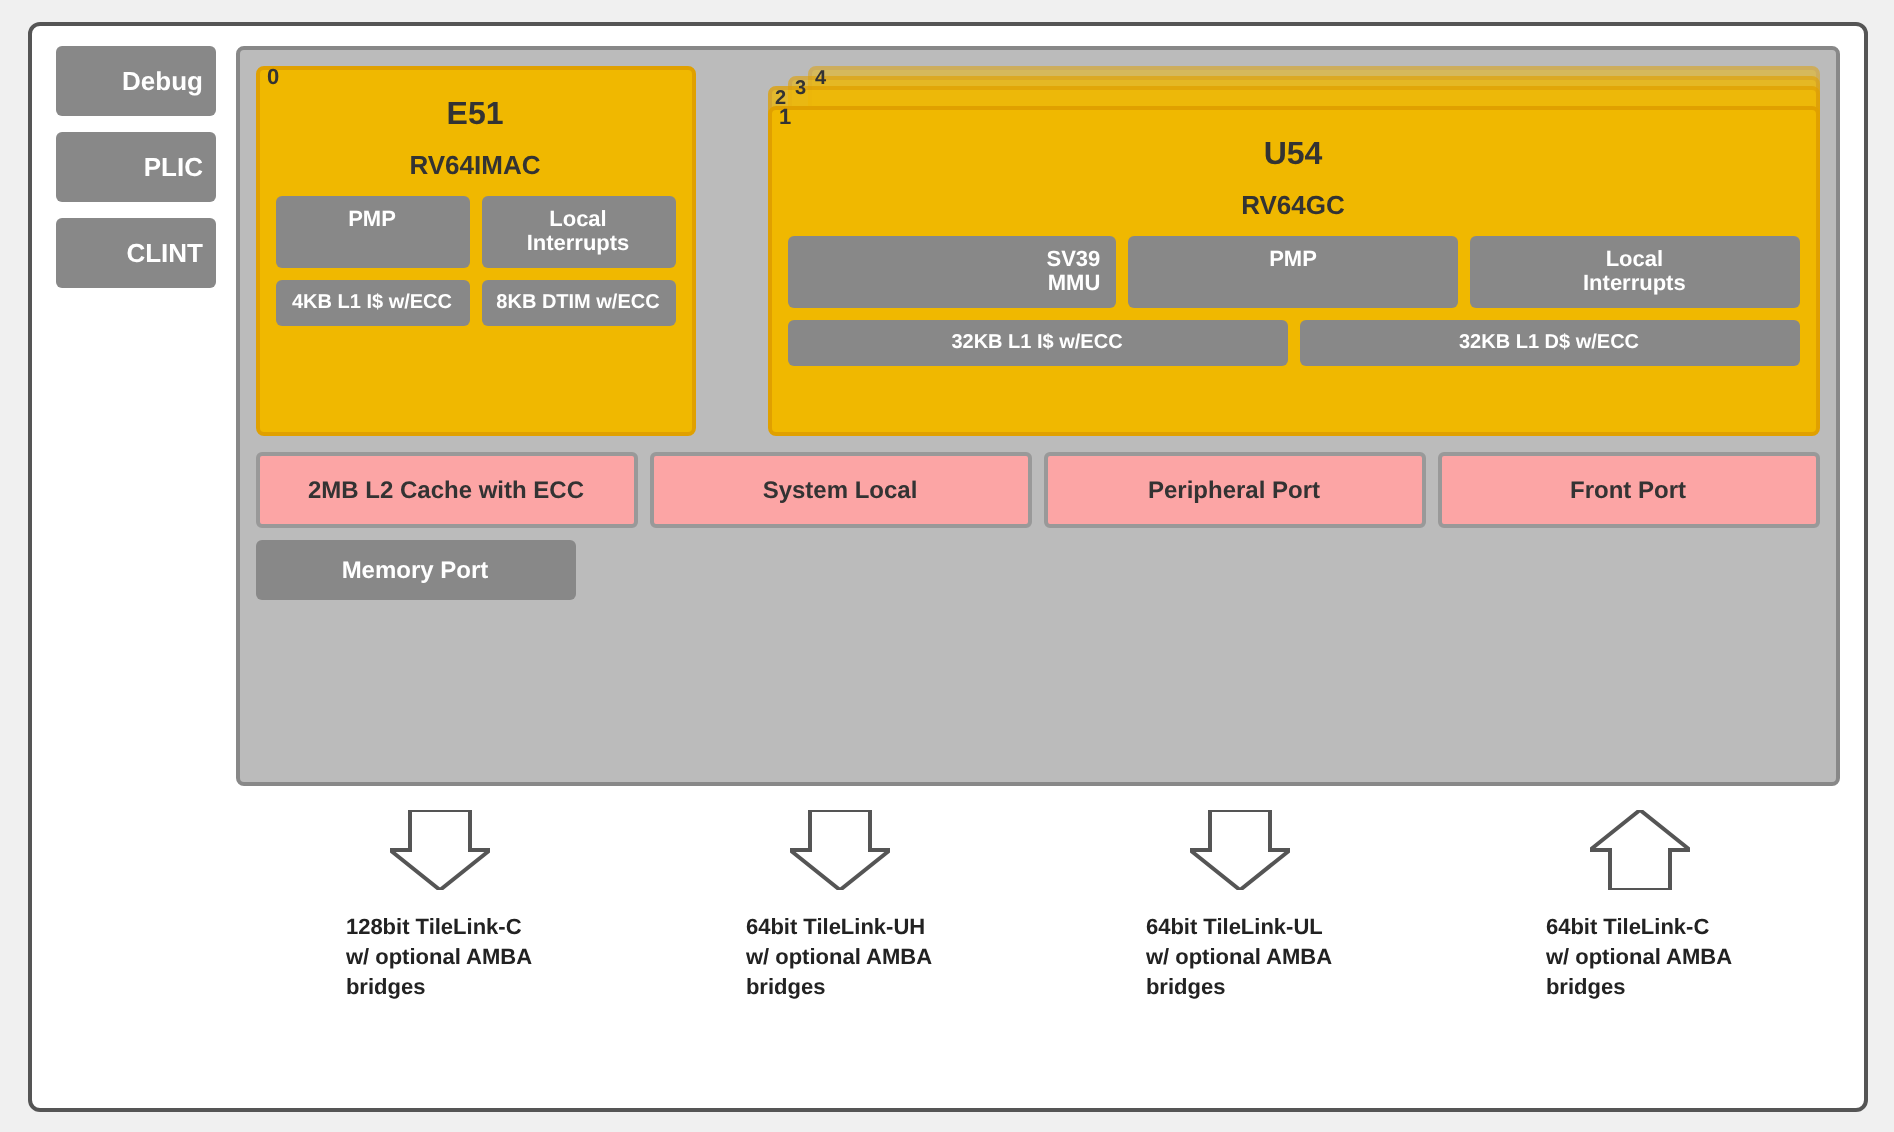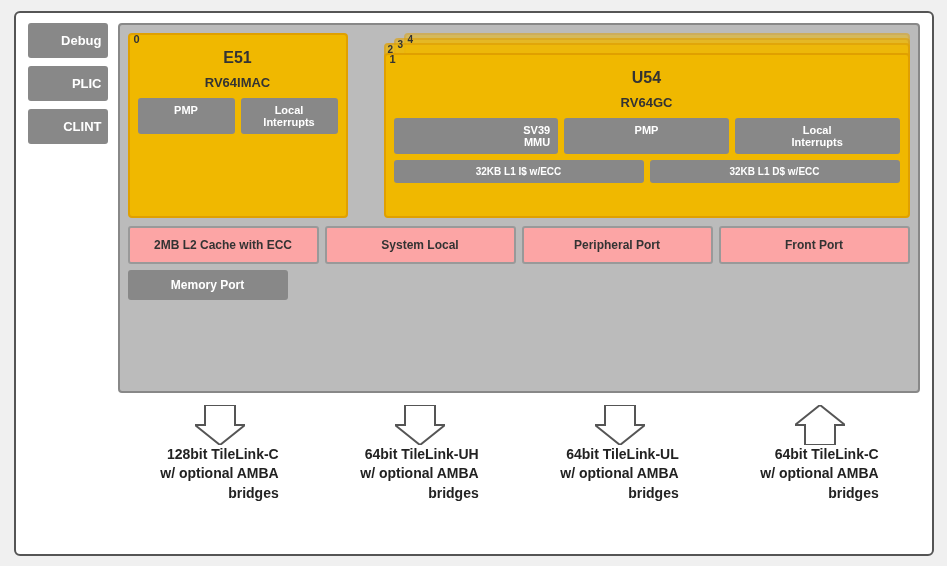--- a/index.html
+++ b/index.html
@@ -209,25 +209,25 @@
       margin-top: 8px;
       gap: 0;
     }
     .arrow-col {
       display: flex;
       flex-direction: column;
       align-items: center;
       flex: 1;
     }
     .arrow-label {
-      text-align: right;
-      font-size: 14px;
+      text-align: left;
+      font-size: 11px;
       font-weight: bold;
       color: #222;
-      margin-top: 0;
+      margin-top: 12px;
       line-height: 1.4;
     }
 
     
     .stack-num {
       position: absolute;
       font-size: 10px;
       font-weight: bold;
       color: #333;
     }
@@ -251,20 +251,24 @@
       <div class="cores-row">
 
         <div class="e51-block">
           <span class="core-label-num">0</span>
           <div class="core-title">E51</div>
           <div class="core-subtitle">RV64IMAC</div>
           <div class="inner-row">
             <div class="inner-box">PMP</div>
             <div class="inner-box" style="white-space:pre-line;">Local
 Interrupts</div>
+          </div>
+          <div class="inner-row">
+            <div class="inner-box-wide">4KB L1 I$ w/ECC</div>
+            <div class="inner-box-wide">8KB DTIM w/ECC</div>
           </div>
         </div>
 
         <div class="u54-stack">
 
           <div class="u54-shadow" style="top:0;left:40px;right:0;bottom:20px; opacity:0.5;"></div>
           <div class="u54-shadow" style="top:5px;left:30px;right:0;bottom:15px; opacity:0.6;"></div>
           <div class="u54-shadow" style="top:10px;left:20px;right:0;bottom:10px; opacity:0.75;"></div>
 
           <span class="stack-num" style="top:1px; left:44px;">4</span>

